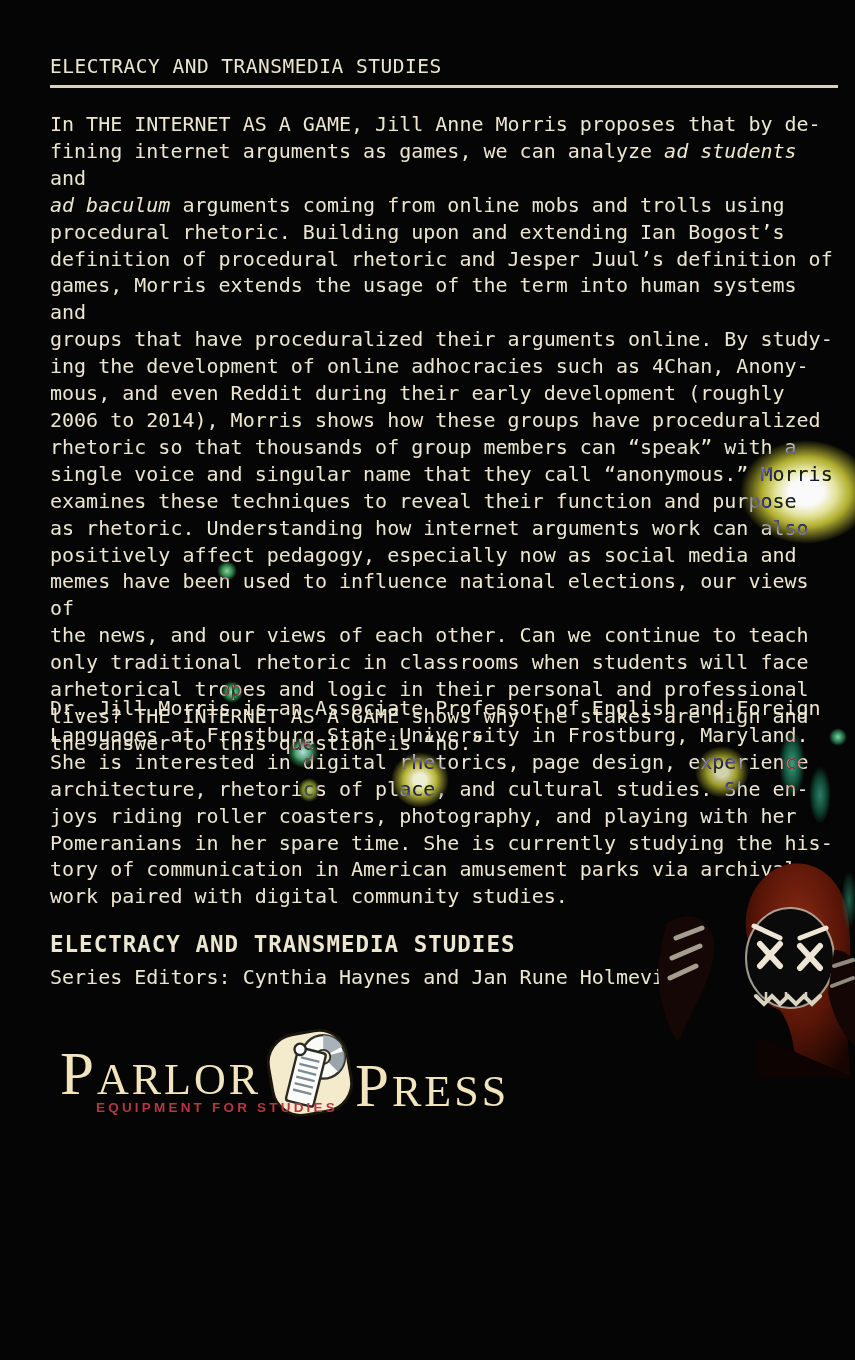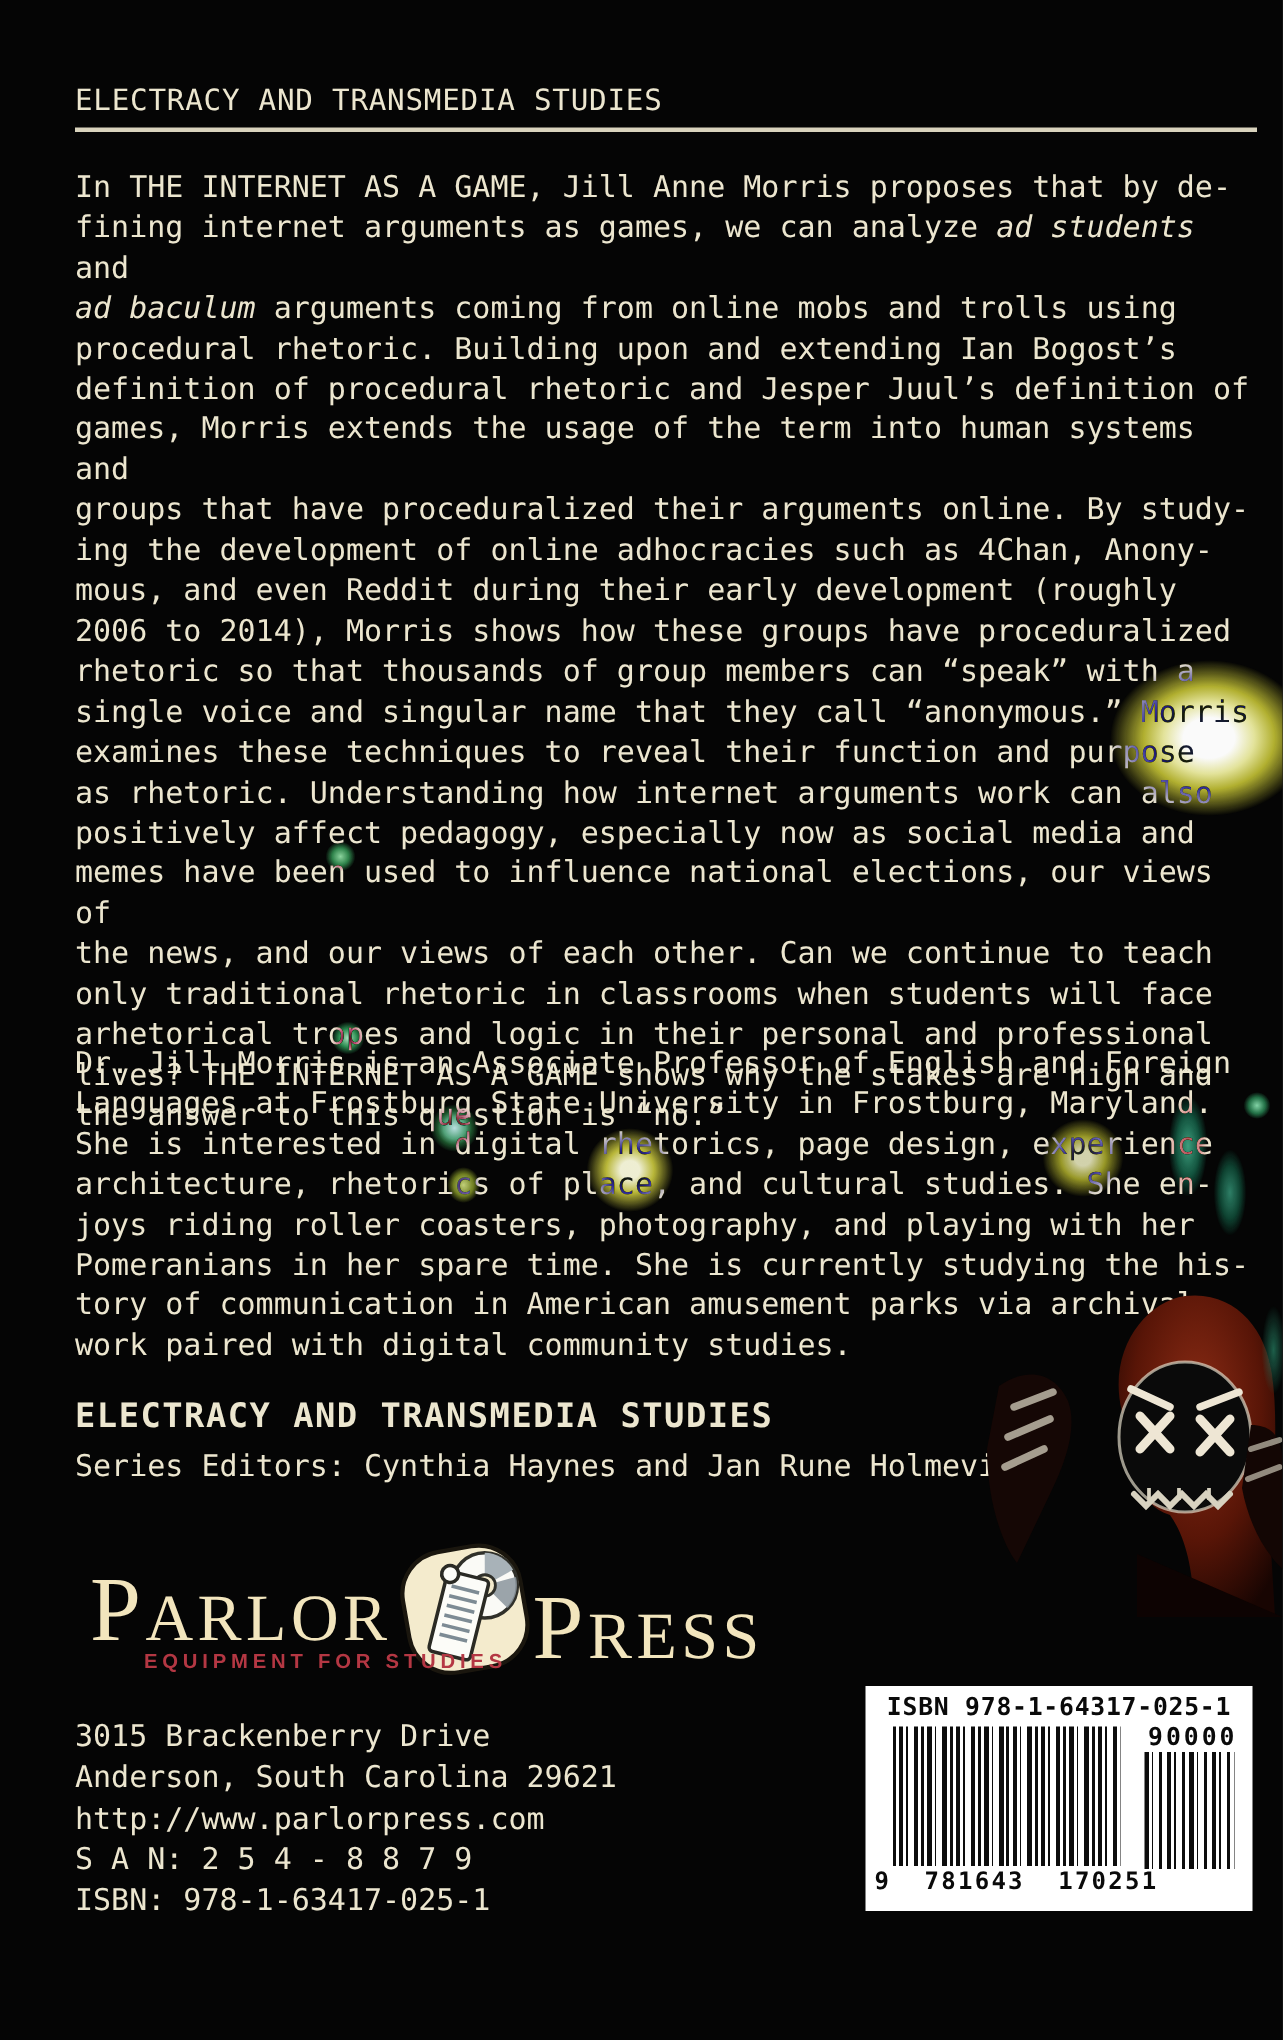--- a/index.html
+++ b/index.html
@@ -148,33 +148,21 @@
       <g transform="rotate(14 50 60)">
         <rect x="36" y="28" width="30" height="58" rx="3" fill="#fcfcf8" stroke="#2a2a24" stroke-width="2.5"></rect>
         <path d="M41,38 H61 M41,45 H61 M41,52 H61 M41,59 H61 M41,66 H61 M41,73 H61" stroke="#7d8b94" stroke-width="2.5"></path>
         <circle cx="38" cy="30" r="6" fill="#fcfcf8" stroke="#2a2a24" stroke-width="2.5"></circle>
       </g>
     </svg>
     <span class="logo-word" style="text-transform:uppercase;margin-top:25px;">Press</span>
   </div>
   <div class="abs" id="tagline">EQUIPMENT FOR STUDIES</div>
 
-  <div class="abs txt" id="address">3015 Brackenberry Drive
-Anderson, South Carolina 29621
-http://www.parlorpress.com
-S A N: 2 5 4 - 8 8 7 9
-ISBN: 978-1-63417-025-1</div>
 
-  <div class="abs" id="barcode">
-    <div id="barcode-isbn">ISBN 978-1-64317-025-1</div>
-    <div id="barcode-price">90000</div>
-    <div id="bars-main"></div>
-    <div id="bars-supp"></div>
-    <div id="barcode-number">9  781643  170251</div>
-  </div>
 
   <div class="bokeh" id="glare-big"></div>
   <div class="bokeh" id="bk-green1"></div>
   <div class="bokeh" id="bk-green2"></div>
   <div class="bokeh" id="bk-cyan"></div>
   <div class="bokeh" id="bk-yg"></div>
   <div class="bokeh" id="bk-yellow1"></div>
   <div class="bokeh" id="bk-yellow2"></div>
   <div class="bokeh" id="bk-teal1"></div>
   <div class="bokeh" id="bk-teal2"></div>

